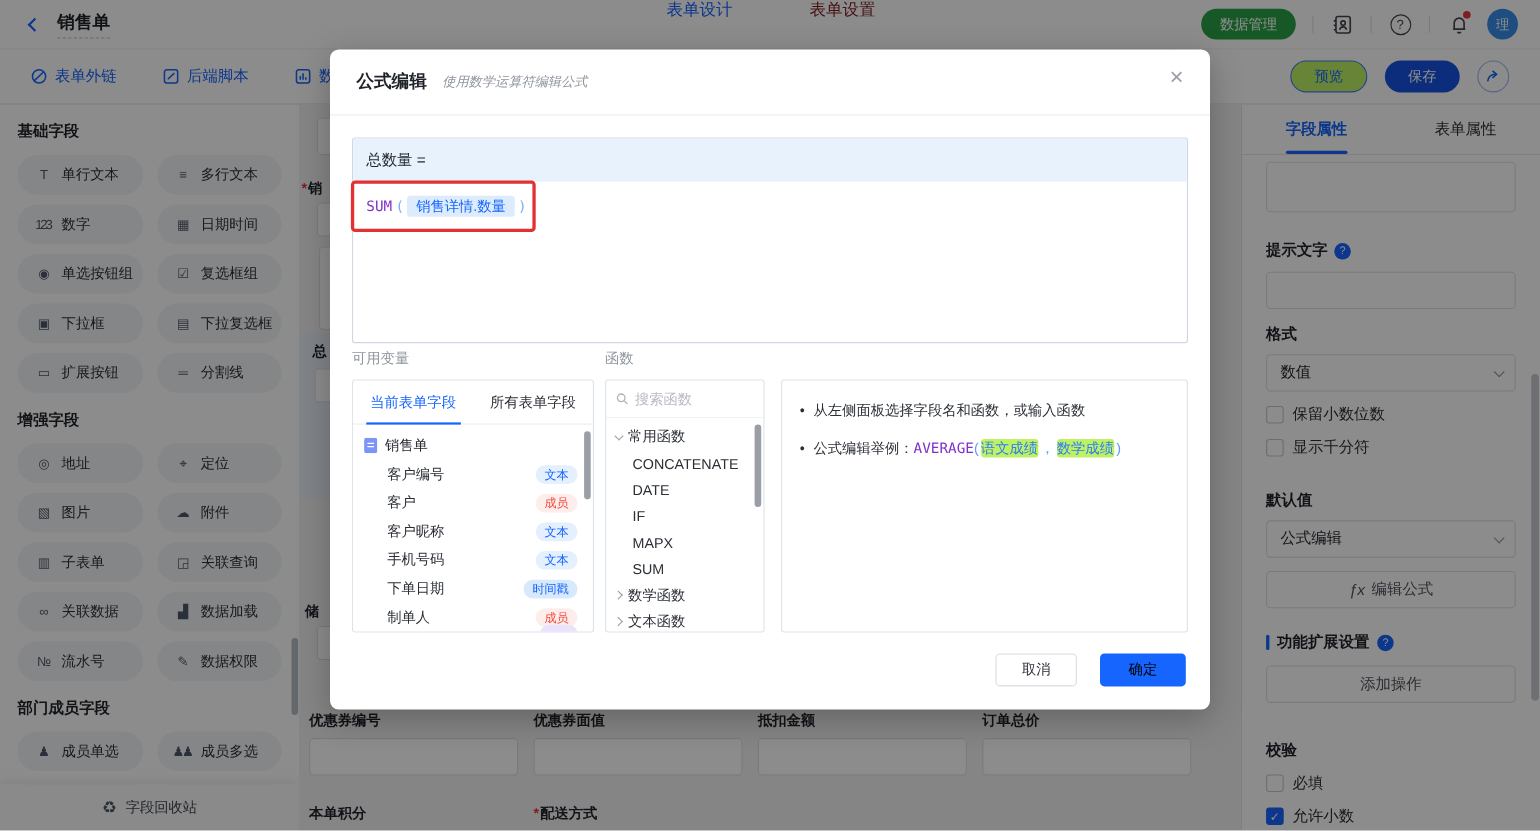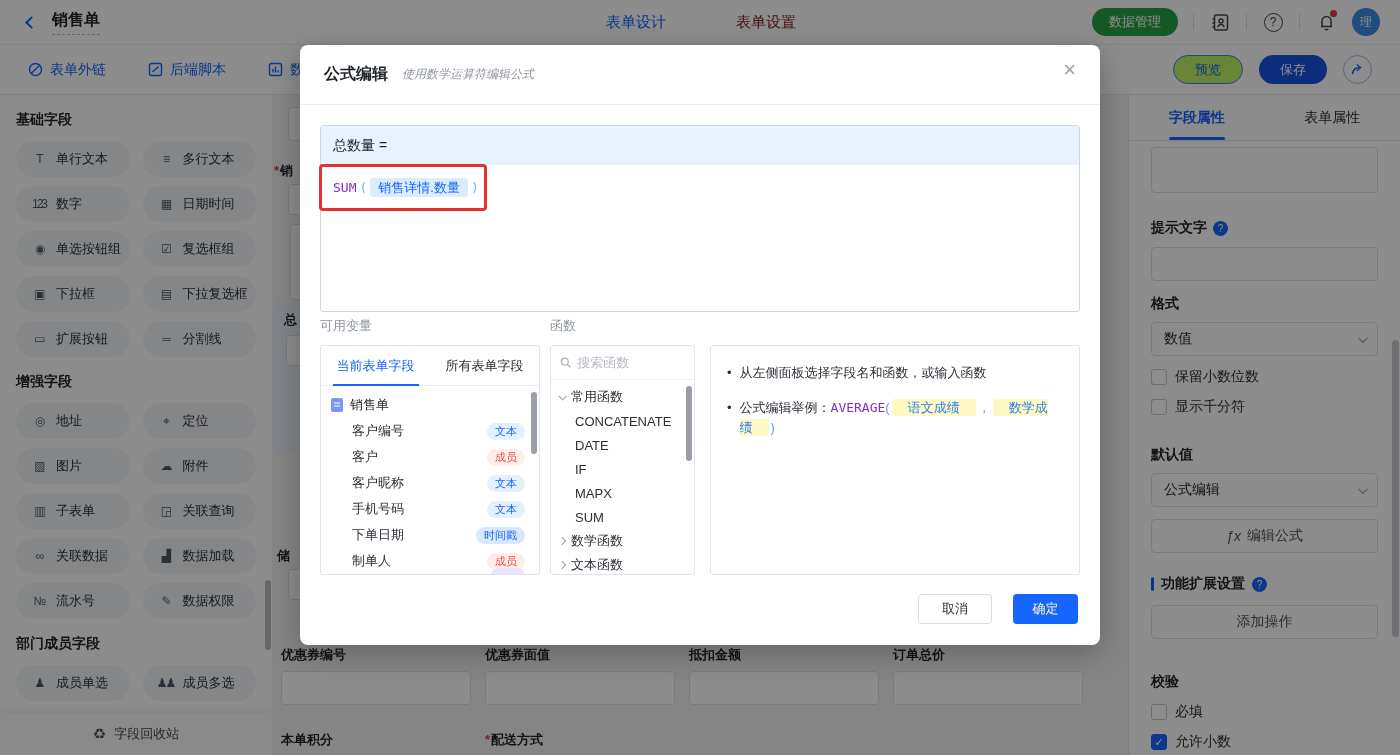--- a/index.html
+++ b/index.html
@@ -5,21 +5,21 @@
   * { margin:0; padding:0; box-sizing:border-box; }
   html,body { width:1400px; height:755px; }
   body { font-family:"Liberation Sans","DejaVu Sans",sans-serif; color:#1f2329; }
   .stage { position:relative; width:1400px; height:755px; overflow:hidden; background:#f2f3f5; }
 
   
   .app-header { position:absolute; top:0; left:0; right:0; height:45px; background:#fff; display:flex; align-items:center; padding:0 20px; border-bottom:1px solid #f0f1f3; z-index:1; }
   .back-btn { width:22px; height:22px; display:flex; align-items:center; justify-content:center; cursor:pointer; }
   .chev-left { width:9px; height:9px; border-left:2px solid #1665ff; border-bottom:2px solid #1665ff; transform:rotate(45deg); }
   .doc-title { font-size:16px; font-weight:bold; margin-left:10px; border-bottom:1px dashed #b9bdc4; padding-bottom:3px; }
-  .header-tabs { position:absolute; left:606px; top:0; height:45px; display:flex; gap:70px; align-items:center; }
+  .header-tabs { position:absolute; left:606px; top:0; height:45px; display:flex; gap:70px; }
   .header-tab { font-size:15px; color:#7f1d1d; cursor:pointer; }
   .header-tab[data-active="true"] { color:#1665ff; }
   .header-right { margin-left:auto; display:flex; align-items:center; gap:15px; }
   .pill-green { height:28px; padding:0 17px; border-radius:14px; background:#2ba245; color:#fff; font-size:13px; display:flex; align-items:center; }
   .hdr-divider { width:1px; height:16px; background:#dfe1e5; }
   .hicon { width:22px; height:22px; display:flex; align-items:center; justify-content:center; position:relative; color:#42464d; }
   .help-circle { width:19px; height:19px; border:1.5px solid #42464d; border-radius:50%; font-size:12px; display:flex; align-items:center; justify-content:center; color:#42464d; }
   .bell-dot { position:absolute; top:-1px; right:0; width:7px; height:7px; background:#e5353e; border-radius:50%; }
   .avatar { width:28px; height:28px; border-radius:50%; background:#3a8ce8; color:#fff; font-size:12px; display:flex; align-items:center; justify-content:center; }
 
@@ -111,25 +111,25 @@
   .fn-search input::placeholder { color:#b6bac1; }
   .fn-group { height:24px; display:flex; align-items:center; gap:6px; padding:0 8px; font-size:13px; color:#2b2f36; cursor:pointer; }
   .chev { width:6px; height:6px; border-right:1.5px solid #9aa0a8; border-bottom:1.5px solid #9aa0a8; display:inline-block; flex:none; }
   .chev.down { transform:rotate(45deg) translateY(-1px); }
   .chev.right { transform:rotate(-45deg); }
   .fn-item { height:24px; display:flex; align-items:center; padding-left:24px; font-size:13px; color:#2b2f36; cursor:pointer; }
   .f-scrollthumb { position:absolute; right:2px; top:40px; width:6px; height:75px; border-radius:3px; background:#9a9ea6; }
   .tips-panel { left:410px; width:370px; height:230px; padding:17px 16px; }
   .tip-line { display:flex; align-items:flex-start; gap:8px; font-size:13px; color:#2b2f36; margin-bottom:15px; line-height:20px; }
   .tip-line .fn-kw { font-family:"DejaVu Sans Mono",monospace; }
-  .t-chip { background:#fef9c3; color:#2e7cf6; border-radius:3px; padding:1px 16px; margin:0 2px; }
+  .t-chip { background:#bef264; color:#2e7cf6; border-radius:3px; padding:1px 0; margin:0 2px; }
   .t-comma { color:#5a9cf8; }
   .modal-footer { position:absolute; right:22px; top:549px; display:flex; gap:21px; }
   .btn-cancel { width:74px; height:30px; border:1px solid #d9dce3; border-radius:4px; background:#fff; font-size:13px; color:#2b2f36; display:flex; align-items:center; justify-content:center; cursor:pointer; }
-  .btn-ok { width:65px; height:30px; border-radius:4px; background:#1665ff; color:#fef9c3; font-size:13px; display:flex; align-items:center; justify-content:center; cursor:pointer; }
+  .btn-ok { width:78px; height:30px; border-radius:4px; background:#1665ff; color:#000000; font-size:13px; display:flex; align-items:center; justify-content:center; cursor:pointer; }
   svg { display:block; }
 </style>
 </head>
 <body>
 
 <div class="stage">
 
   <div class="app-header">
     <div class="back-btn">
         <span class="chev-left"></span>

